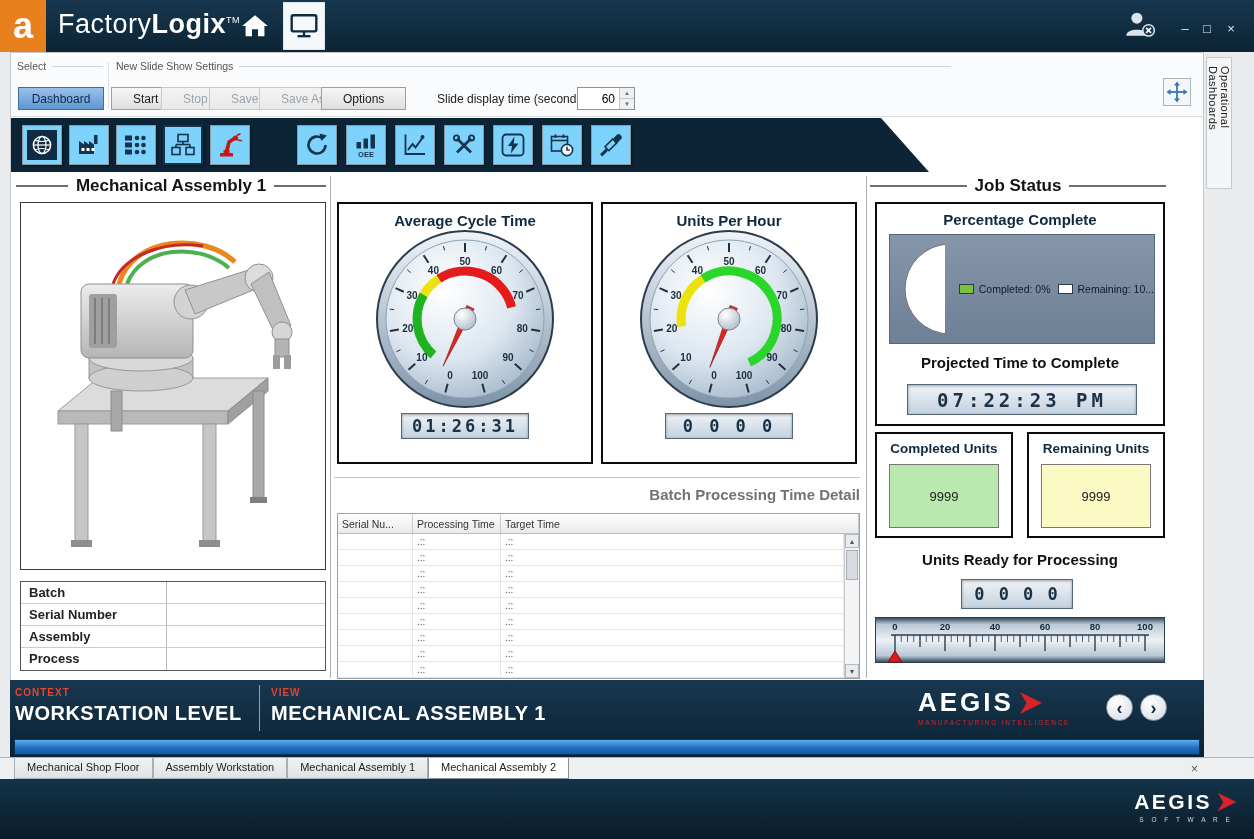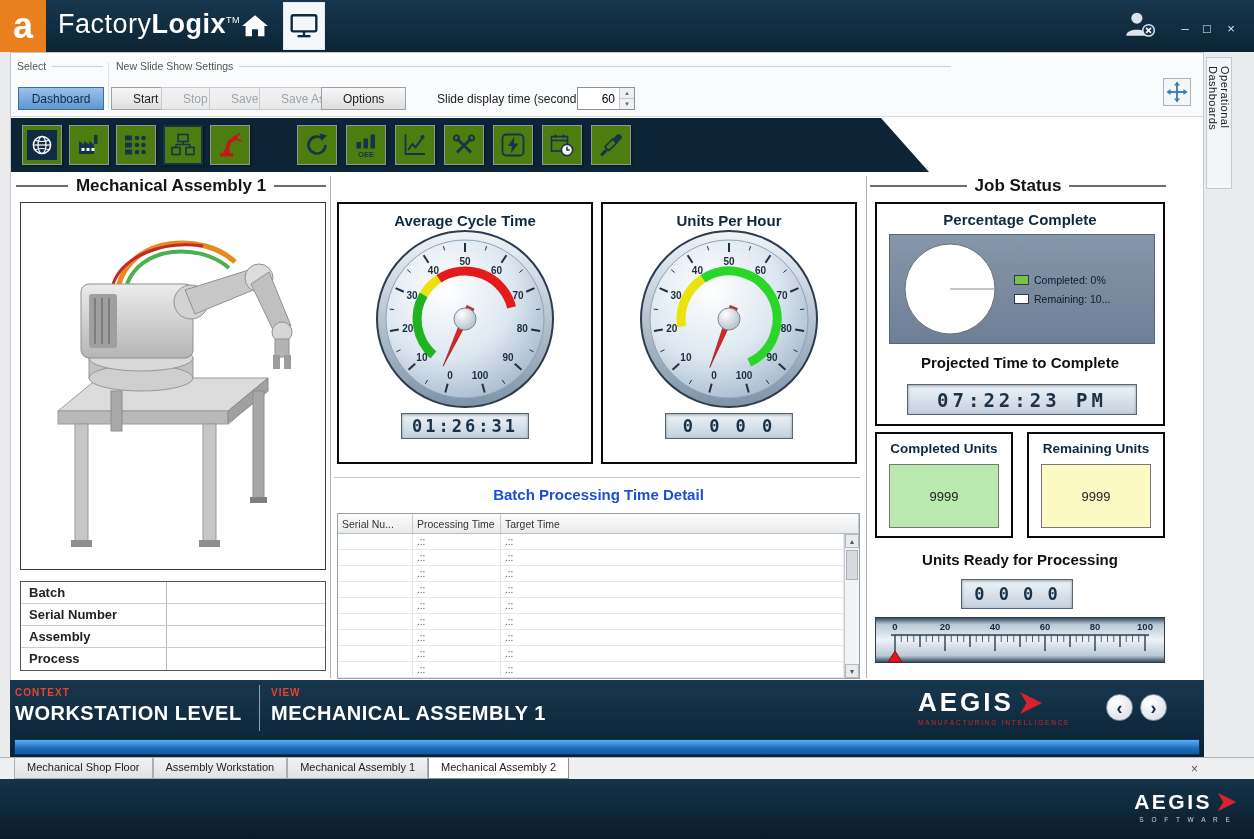--- a/index.html
+++ b/index.html
@@ -40,21 +40,21 @@
   .spin-arrows{width:15px;border-left:1px solid #c2c8cd;display:flex;flex-direction:column}
   .spin-arrows i{flex:1;font-style:normal;font-size:6px;color:#667;display:flex;align-items:center;justify-content:center;background:#eef0f2}
   .spin-arrows i:first-child{border-bottom:1px solid #c2c8cd}
   .move-btn{position:absolute;right:12px;top:22px;width:28px;height:28px;border:1px solid #aab4bc;
             background:#f4f7f9;display:flex;align-items:center;justify-content:center;cursor:pointer}
 
   
   .iconstrip{position:absolute;left:11px;top:118px;width:1192px;height:54px;background:#fff}
   .iconstrip .navy{position:absolute;left:0;top:0;width:918px;height:54px;background:#0c2435;
                    clip-path:polygon(0 0,870px 0,918px 54px,0 54px)}
-  .tile{position:absolute;top:7px;width:40px;height:40px;background:#4d7c0f;border:1px solid #8a97a4;
+  .tile{position:absolute;top:7px;width:40px;height:40px;background:#7dd3fc;border:1px solid #8a97a4;
         display:flex;align-items:center;justify-content:center;box-shadow:1px 1px 2px rgba(0,0,0,.5);cursor:pointer}
   .tile.selected{border:2px solid #16334d}
   .tile-navy{width:30px;height:30px;background:#0f2c44;display:flex;align-items:center;justify-content:center}
   .ic{width:26px;height:26px}
 
   
   .sec-header{position:absolute;top:176px;display:flex;align-items:center;gap:8px;font-weight:bold;font-size:17px;color:#141414}
   .sec-header::before,.sec-header::after{content:"";flex:1;height:2px;background:#6e6e6e}
   .vline{position:absolute;top:176px;width:1px;height:502px;background:#aab3ba}
 
@@ -70,42 +70,42 @@
   
   .gauge-panel{position:absolute;top:202px;width:256px;height:262px;border:2px solid #0a0a0a;background:#fff;
                display:flex;flex-direction:column;align-items:center}
   .gauge-title{margin-top:8px;font-size:15px;font-weight:bold;color:#0f2a40}
   .lcd{background:linear-gradient(#eef3f8,#c4d1de);border:1px solid #54667a;
        box-shadow:inset 0 1px 3px rgba(0,0,0,.35);font-family:"DejaVu Sans Mono",monospace;
        font-weight:bold;color:#1b3246;display:flex;align-items:center;justify-content:center}
   .lcd-gauge{width:128px;height:26px;font-size:17px;letter-spacing:3px;margin-top:4px}
 
   .mid-divider{position:absolute;left:334px;top:477px;width:526px;height:1px;background:#c0c6cb}
-  .batch-title{position:absolute;left:337px;top:486px;width:523px;text-align:center;font-size:15px;font-weight:bold;color:#1d4ed8}
+  .batch-title{position:absolute;left:337px;top:486px;width:523px;text-align:right;font-size:15px;font-weight:bold;color:#737373}
 
   
   .batch-table{position:absolute;left:337px;top:513px;width:523px;height:166px;border:1px solid #98a1a8;background:#fff}
   .bt-header{display:flex;height:20px;background:linear-gradient(#fdfdfd,#e9eaec);border-bottom:1px solid #b9bec3}
   .hcell{font-size:10.5px;color:#333;padding:4px 0 0 4px;border-right:1px solid #c6cbd0;overflow:hidden;white-space:nowrap}
   .c0{width:75px}.c1{width:88px}.c2{flex:1}
   .bt-body{position:absolute;left:0;top:20px;right:15px;bottom:0;overflow:hidden}
   .trow{display:flex;height:16px;border-bottom:1px solid #e4e7ea}
   .tcell{font-size:10px;color:#555;padding:2px 0 0 4px;border-right:1px solid #e4e7ea;overflow:hidden;white-space:nowrap}
   .bt-scroll{position:absolute;right:0;top:20px;width:15px;bottom:0;background:#f2f3f5;border-left:1px solid #c6cbd0}
   .sc-arr{position:absolute;left:0;right:0;height:14px;background:#e9ebee;border:1px solid #b5bac0;
           font-size:7px;color:#556;display:flex;align-items:center;justify-content:center}
   .sc-arr.up{top:0}.sc-arr.down{bottom:0}
   .sc-thumb{position:absolute;top:16px;left:1px;right:1px;height:30px;background:#d7dbe0;border:1px solid #aab0b6}
 
   
   .pct-box{position:absolute;left:875px;top:202px;width:290px;height:224px;border:2px solid #0a0a0a;background:#fff}
   .box-title{text-align:center;font-size:15px;font-weight:bold;color:#0f2a40;margin-top:7px}
   .slate{position:absolute;left:12px;top:30px;width:266px;height:110px;background:linear-gradient(#8696ab,#6e8096);
          border:1px solid #55657a;display:flex;align-items:center}
-  .legend{margin-left:14px;display:flex;flex-direction:column;gap:7px}
+  .legend{margin-left:14px;display:flex;flex-direction:row;gap:7px}
   .legend-item{display:flex;align-items:center;gap:5px;font-size:10.5px;color:#0d1a28;white-space:nowrap}
   .swatch{width:15px;height:10px;border:1px solid #2c3a48;flex:none}
   .proj-title{position:absolute;left:0;top:150px;width:100%;text-align:center;font-size:15px;font-weight:bold;color:#111}
   .lcd-time{position:absolute;left:30px;top:180px;width:230px;height:31px;font-size:19px;letter-spacing:4px}
 
   .units-box{position:absolute;top:432px;width:138px;height:106px;border:2px solid #0a0a0a;background:#fff}
   .units-box .box-title{font-size:13.5px;}
   .units-value{position:absolute;left:12px;top:30px;width:110px;height:64px;border:1px solid #777;
                display:flex;align-items:center;justify-content:center;font-size:13px;color:#222}
 

